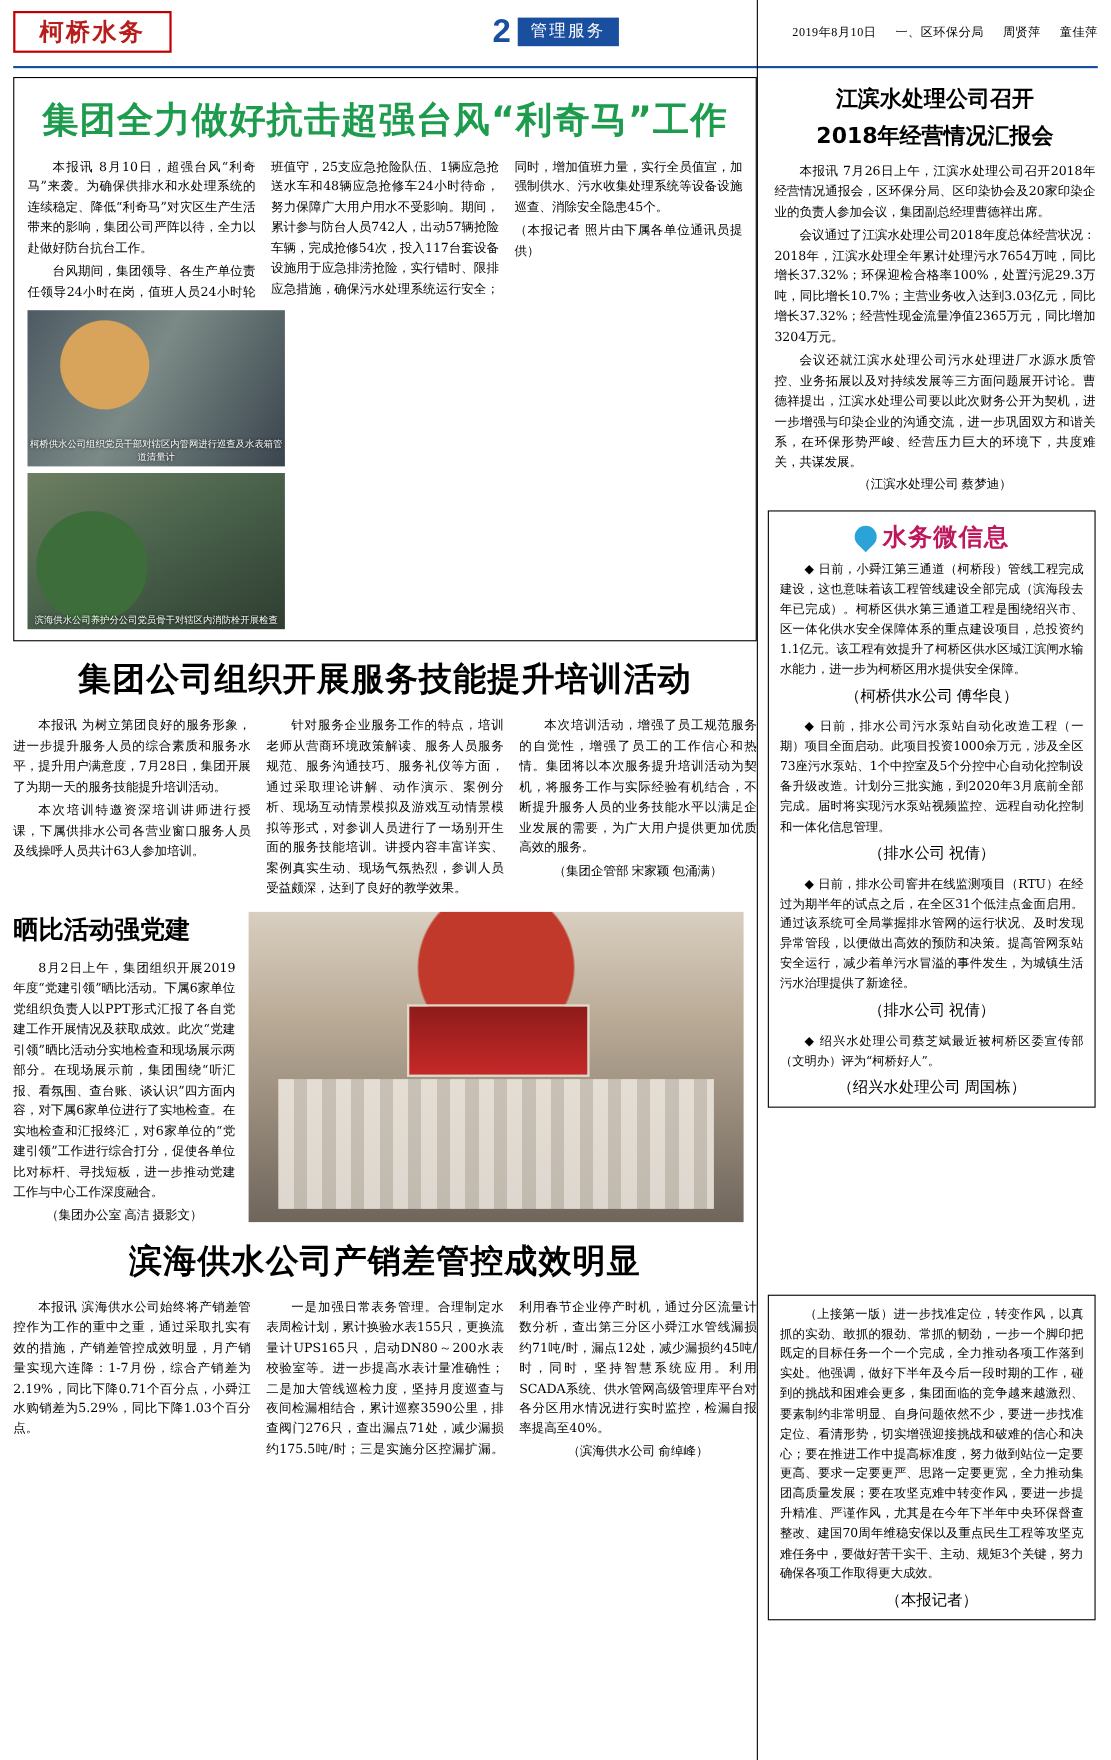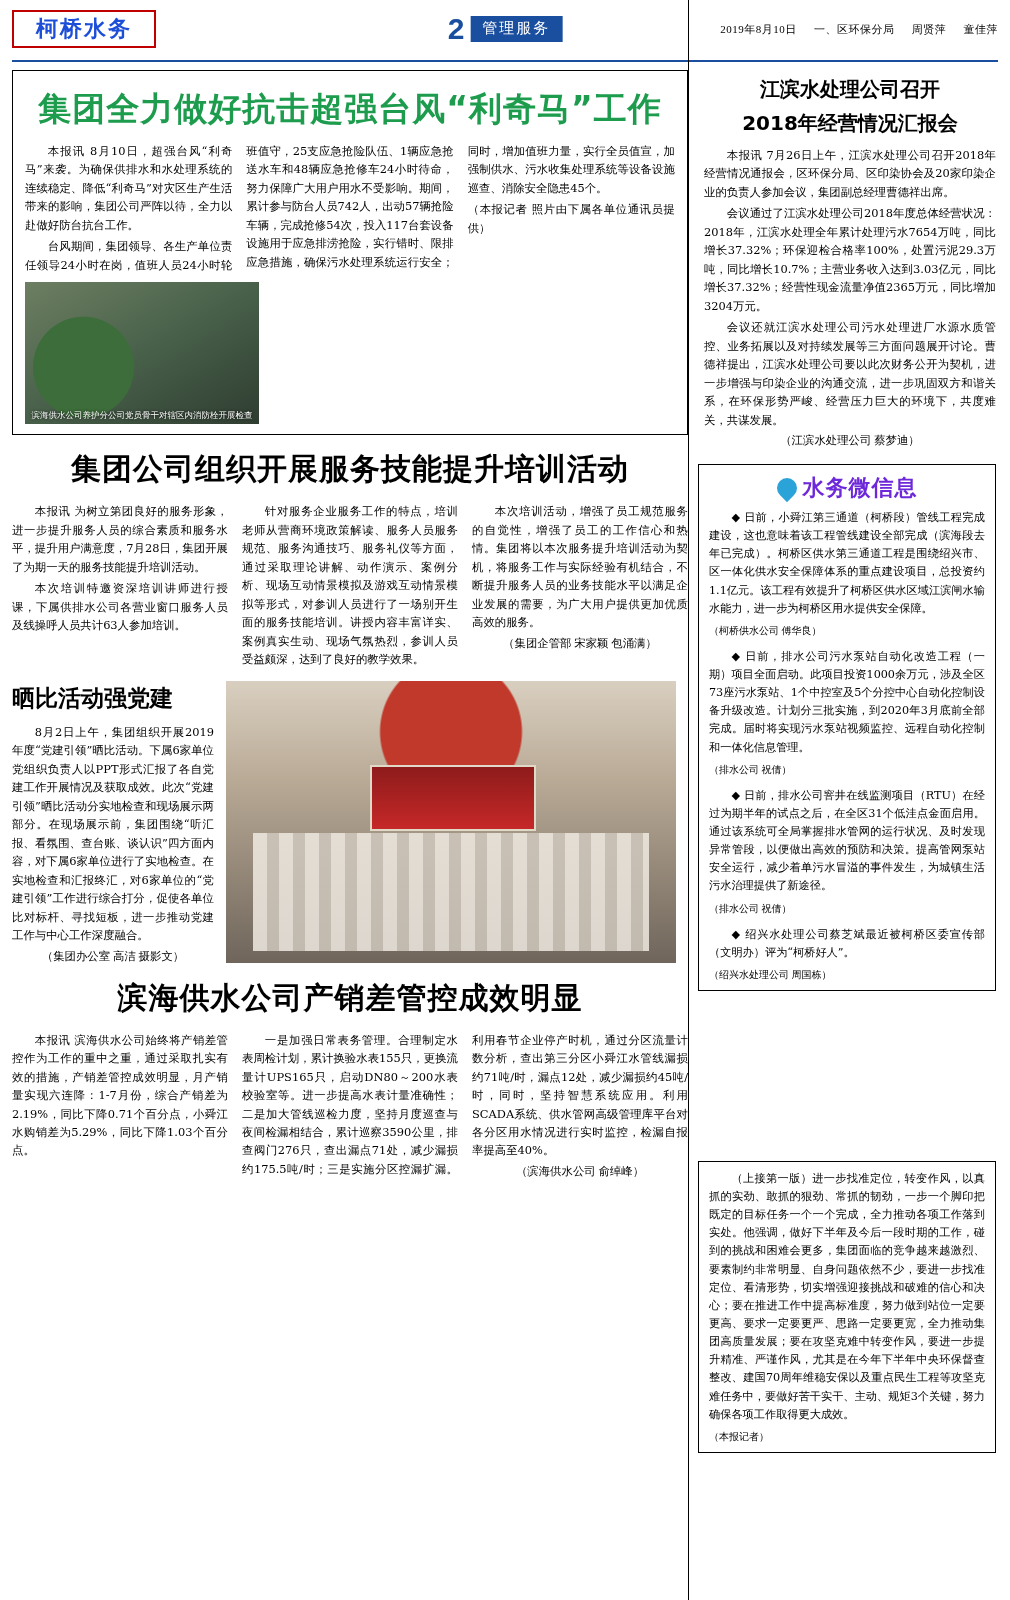--- a/index.html
+++ b/index.html
@@ -30,21 +30,21 @@
     display: flex;
     align-items: center;
   }
   .logo-box {
     width: 140px;
     height: 34px;
     border: 2px solid #c00000;
     display: flex;
     align-items: center;
     justify-content: center;
-    color: #1d4ed8;
+    color: #b91c1c;
     font-weight: bold;
     font-size: 22px;
     letter-spacing: 2px;
     font-family: "DejaVu Serif", serif;
   }
   .page-num-wrap {
     position: absolute;
     left: 50%;
     transform: translateX(-50%);
     display: flex;
@@ -220,21 +220,21 @@
 
   
   .mod-title {
     display: flex;
     align-items: center;
     gap: 6px;
     justify-content: center;
     margin-bottom: 6px;
   }
   .mod-title .txt {
-    color: #6d28d9;
+    color: #be185d;
     font-size: 22px;
     font-weight: bold;
     font-family: "DejaVu Sans", sans-serif;
     letter-spacing: 1px;
   }
   .drop-icon {
     width: 20px; height: 20px;
     background: #2aa3d8;
     border-radius: 50% 50% 50% 0;
     transform: rotate(-45deg);
@@ -242,22 +242,22 @@
   }
   .brief {
     font-size: 11.2px;
     line-height: 1.62;
     text-align: justify;
     text-indent: 2em;
     margin: 0 0 6px 0;
     font-family: "DejaVu Serif", serif;
   }
   .brief-sign {
-    font-size: 10px;
-    text-align: left;
+    font-size: 14px;
+    text-align: center;
     margin: 0 0 10px 0;
   }
 </style>
 </head>
 <body>
 
 <div class="page">
 
   <div class="masthead">
     <div class="logo-box">柯桥水务</div>
@@ -282,20 +282,23 @@
         <h1 class="headline green">集团全力做好抗击超强台风“利奇马”工作</h1>
 
         <div class="cols3">
           <p class="body"><span>本报讯  8月10日，超强台风“利奇马”来袭。为确保供排水和水处理系统的连续稳定、降低“利奇马”对灾区生产生活带来的影响，集团公司严阵以待，全力以赴做好防台抗台工作。</span></p>
           <p class="body"><span>台风期间，集团领导、各生产单位责任领导24小时在岗，值班人员24小时轮班值守，25支应急抢险队伍、1辆应急抢送水车和48辆应急抢修车24小时待命，努力保障广大用户用水不受影响。期间，累计参与防台人员742人，出动57辆抢险车辆，完成抢修54次，投入117台套设备设施用于应急排涝抢险，实行错时、限排应急措施，确保污水处理系统运行安全；同时，增加值班力量，实行全员值宣，加强制供水、污水收集处理系统等设备设施巡查、消除安全隐患45个。</span></p>
           <p class="body noindent">（本报记者     照片由下属各单位通讯员提供）</p>
         </div>
 
         <div style="display:flex; gap:6px; margin-top:8px;">
           <div style="display:flex;flex-direction:column;gap:6px;width:234px;">
+            <div class="photo ph-meter" style="height:142px;">
+              <div class="cap small">柯桥供水公司组织党员干部对辖区内管网进行巡查及水表箱管道清量计</div>
+            </div>
             <div class="photo ph-green" style="height:142px;">
               <div class="cap small">滨海供水公司养护分公司党员骨干对辖区内消防栓开展检查</div>
             </div>
           </div>
         </div>
       </div>
 
       <div style="margin-top:10px;">
         <h2 class="headline2">集团公司组织开展服务技能提升培训活动</h2>
         <div class="cols3">

